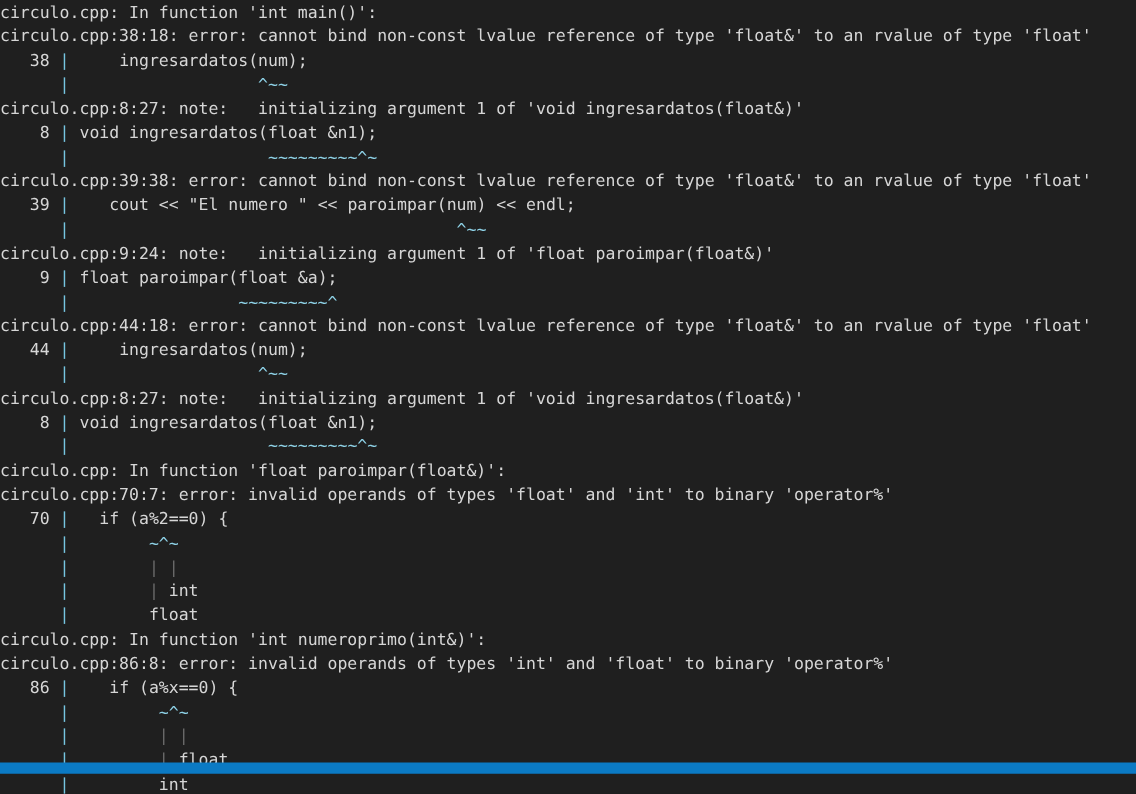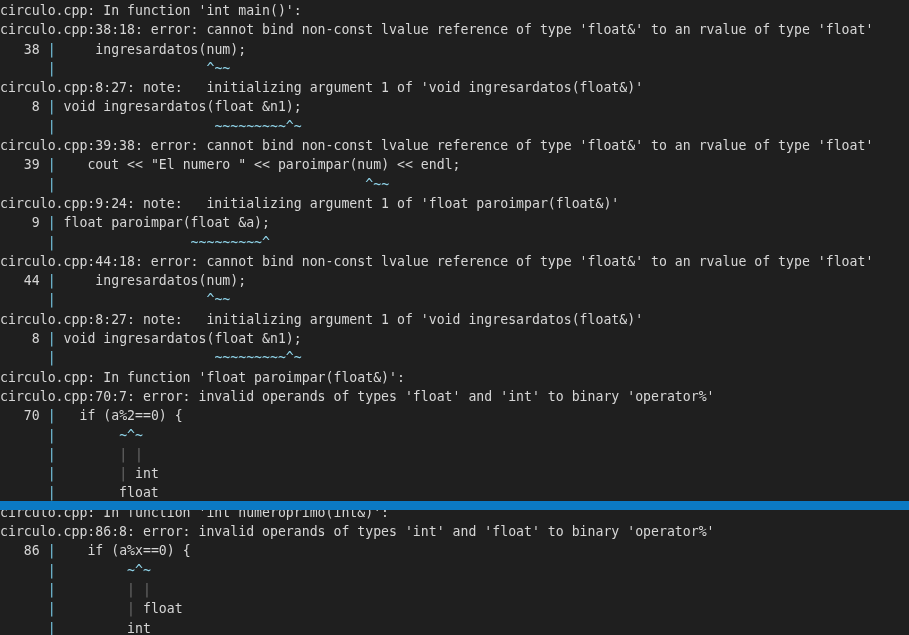--- a/index.html
+++ b/index.html
@@ -10,21 +10,21 @@
   body {
     width: 909px;
     height: 635px;
     background: #1f1f1f;
     overflow: hidden;
     font-family: "DejaVu Sans Mono", "Liberation Mono", monospace;
   }
   #terminal {
     position: relative;
     width: 909px;
-    height: 510px;
+    height: 619px;
     background: #1f1f1f;
     box-sizing: border-box;
   }
   #output {
     position: absolute;
     left: 0;
     top: 0;
     width: 909px;
     padding: 1px 0 0 0;
     margin: 0;

